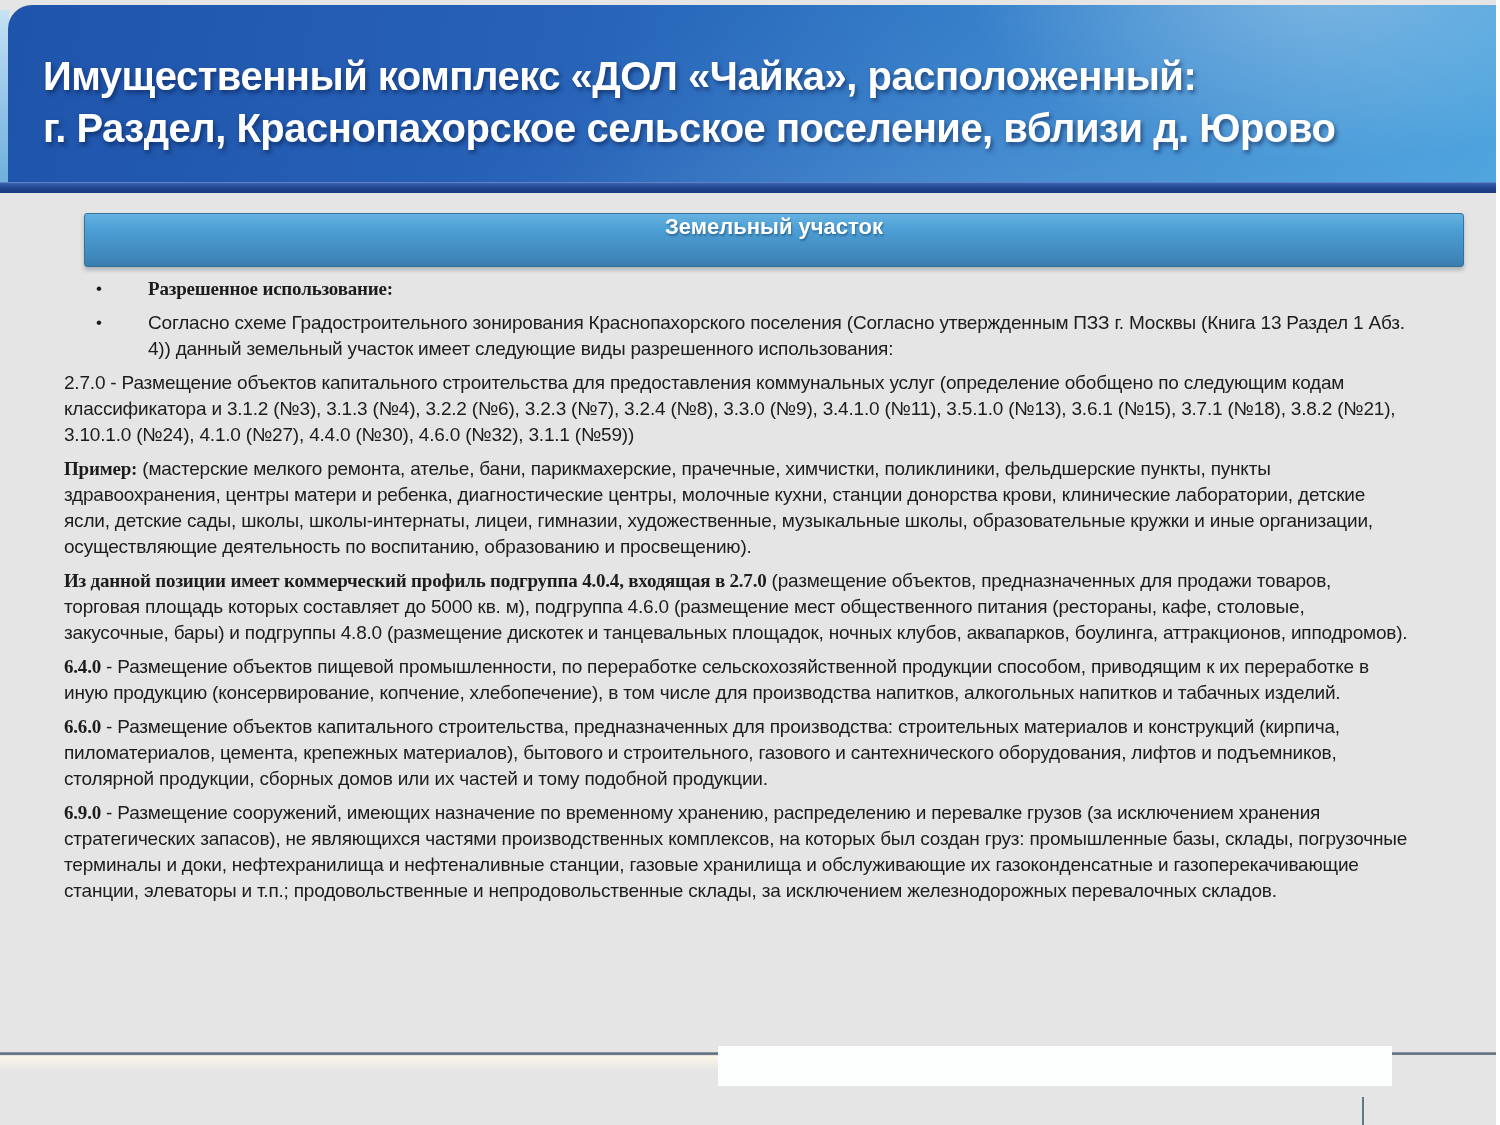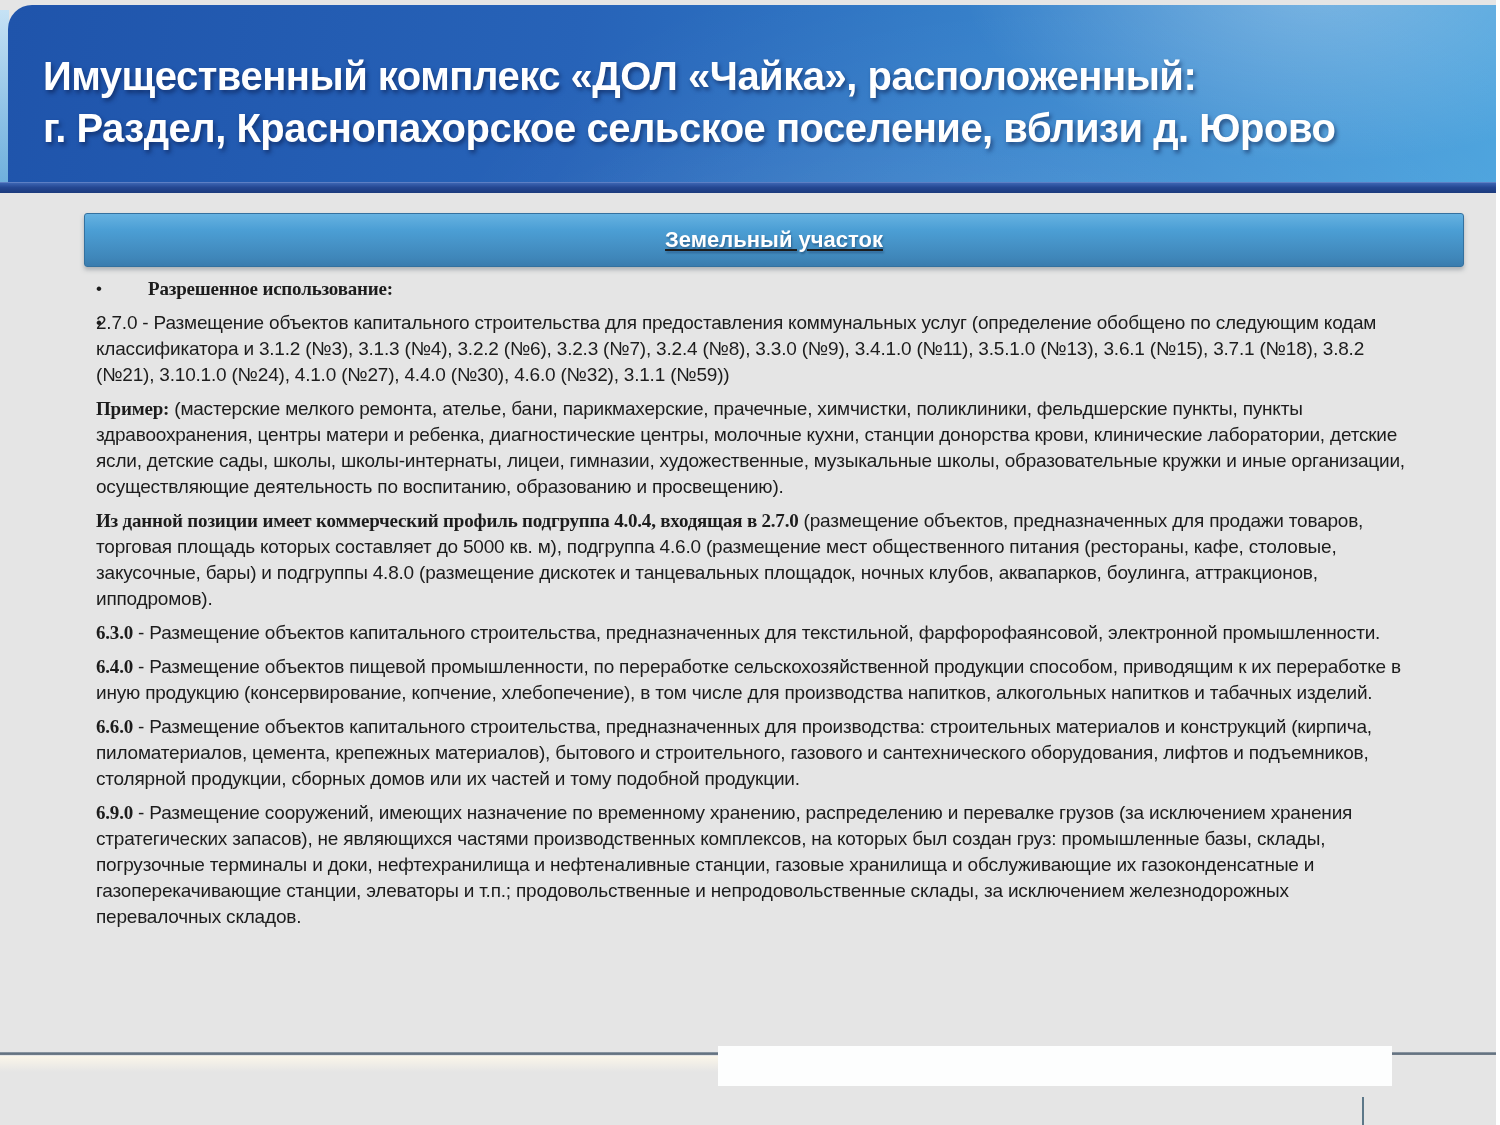--- a/index.html
+++ b/index.html
@@ -33,31 +33,31 @@
     background:linear-gradient(180deg,#3c64b2 0%,#244792 45%,#1c3a7c 100%);
     border-top:1px solid #5d7fc4;
   }
   
   .banner{
     position:absolute;top:213px;left:84px;width:1380px;height:54px;
     border-radius:3px;
     background:linear-gradient(180deg,#66b2e1 0%,#4c9fd5 30%,#3f86b9 85%,#3a7cae 100%);
     border:1px solid #34719f;box-sizing:border-box;
     box-shadow:0 3px 4px rgba(120,128,136,0.5);
-    display:flex;align-items:center;justify-content:center;text-decoration:underline;
+    display:flex;justify-content:center;
   }
   .banner-label{
     font-size:22px;font-weight:bold;color:#ffffff;
     text-shadow:1px 2px 2px rgba(20,50,90,0.45);
   }
   
   .content{position:absolute;top:276px;left:0;width:1500px;font-size:19px;line-height:26px;letter-spacing:-0.2px;}
   .bullet-row{position:relative;padding-left:148px;padding-right:88px;margin-bottom:8px;}
   .bullet{position:absolute;left:96px;top:0;font-size:17px;}
-  .para{margin:0 88px 8px 96px;}
+  .para{margin:0 88px 8px 64px;}
   .b{font-weight:bold;font-family:Liberation Serif, serif;}
   
   .footer-line-left{position:absolute;top:1052px;left:0;width:718px;height:3px;
     background:linear-gradient(180deg,#9aa4ad 0%,#5f6e7e 55%,#77828c 100%);}
   .footer-line-right{position:absolute;top:1052px;left:1392px;width:108px;height:3px;
     background:linear-gradient(180deg,#9aa4ad 0%,#5f6e7e 55%,#77828c 100%);}
   .footer-tint{position:absolute;top:1056px;left:0;width:718px;height:16px;
     background:linear-gradient(180deg,rgba(255,249,234,0.85),rgba(255,255,255,0));}
   .footer-cover{position:absolute;top:1046px;left:718px;width:674px;height:40px;background:#fdfefe;}
   .cursor-tick{position:absolute;top:1097px;left:1362px;width:2px;height:28px;background:#5d7889;}
@@ -84,38 +84,35 @@
 
   <div class="content">
 
     <div class="bullet-row">
       <span class="bullet">•</span>
       <span class="b">Разрешенное использование:</span><span></span>
     </div>
 
     <div class="bullet-row">
       <span class="bullet">•</span>
-      <span class="b"></span>
+      <span class="b"></span><span>Согласно схеме Градостроительного зонирования Краснопахорского поселения (Согласно утвержденным ПЗЗ г. Москвы (Книга 13 Раздел 1 Абз. 4)) данный земельный участок имеет следующие виды разрешенного использования:</span>
     </div>
 
     <div class="para">
       <span class="b"></span><span>2.7.0 - Размещение объектов капитального строительства для предоставления коммунальных услуг (определение обобщено по следующим кодам классификатора и 3.1.2 (№3), 3.1.3 (№4), 3.2.2 (№6), 3.2.3 (№7), 3.2.4 (№8), 3.3.0 (№9), 3.4.1.0 (№11), 3.5.1.0 (№13), 3.6.1 (№15), 3.7.1 (№18), 3.8.2 (№21), 3.10.1.0 (№24), 4.1.0 (№27), 4.4.0 (№30), 4.6.0 (№32), 3.1.1 (№59))</span>
     </div>
 
     <div class="para">
       <span class="b">Пример:</span><span> (мастерские мелкого ремонта, ателье, бани, парикмахерские, прачечные, химчистки, поликлиники, фельдшерские пункты, пункты здравоохранения, центры матери и ребенка, диагностические центры, молочные кухни, станции донорства крови, клинические лаборатории, детские ясли, детские сады, школы, школы-интернаты, лицеи, гимназии, художественные, музыкальные школы, образовательные кружки и иные организации, осуществляющие деятельность по воспитанию, образованию и просвещению).</span>
     </div>
 
     <div class="para">
       <span class="b">Из данной позиции имеет коммерческий профиль подгруппа 4.0.4, входящая в 2.7.0</span><span> (размещение объектов, предназначенных для продажи товаров, торговая площадь которых составляет до 5000 кв. м), подгруппа 4.6.0 (размещение мест общественного питания (рестораны, кафе, столовые, закусочные, бары) и подгруппы 4.8.0 (размещение дискотек и танцевальных площадок, ночных клубов, аквапарков, боулинга, аттракционов, ипподромов).</span>
     </div>
 
-    <div class="para">
-      <span class="b">6.3.0</span><span> - Размещение объектов капитального строительства, предназначенных для текстильной, фарфорофаянсовой, электронной промышленности.</span>
-    </div>
 
     <div class="para">
       <span class="b">6.4.0</span><span> - Размещение объектов пищевой промышленности, по переработке сельскохозяйственной продукции способом, приводящим к их переработке в иную продукцию (консервирование, копчение, хлебопечение), в том числе для производства напитков, алкогольных напитков и табачных изделий.</span>
     </div>
 
     <div class="para">
       <span class="b">6.6.0</span><span> - Размещение объектов капитального строительства, предназначенных для производства: строительных материалов и конструкций (кирпича, пиломатериалов, цемента, крепежных материалов), бытового и строительного, газового и сантехнического оборудования, лифтов и подъемников, столярной продукции, сборных домов или их частей и тому подобной продукции.</span>
     </div>
 
     <div class="para">

